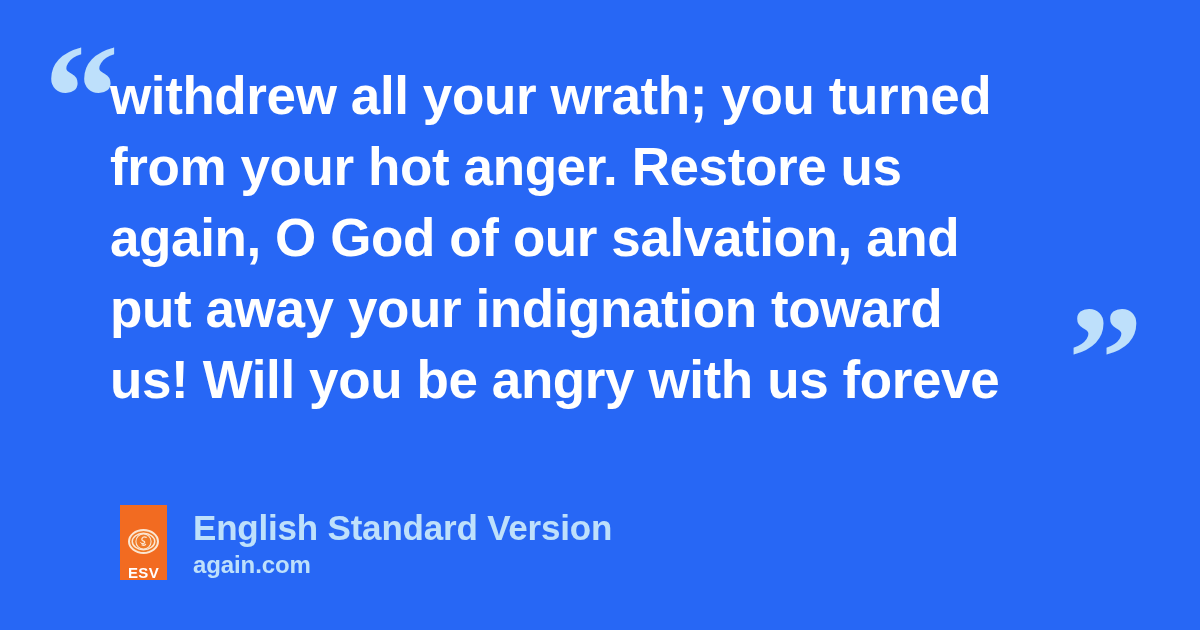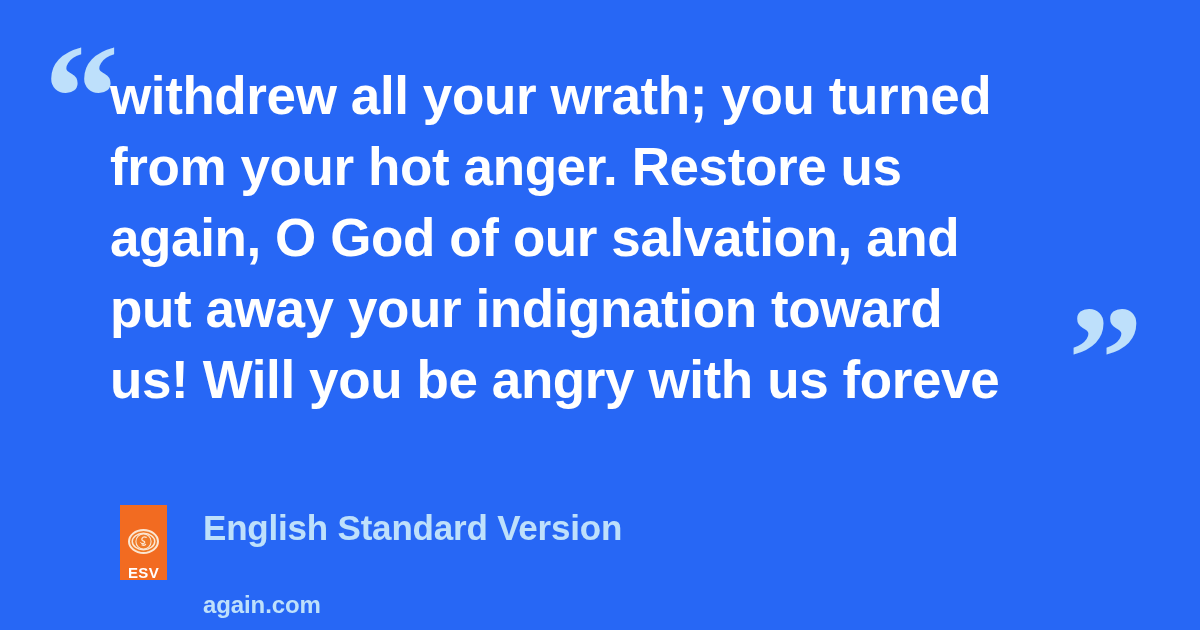--- a/index.html
+++ b/index.html
@@ -114,26 +114,25 @@
     margin-top: 11px;
     color: #ffffff;
     font-family: "Liberation Sans", sans-serif;
     font-weight: bold;
     font-size: 15px;
     letter-spacing: 0.3px;
     line-height: 1;
   }
 
   #attribution-text {
-    margin-left: 36px;
+    margin-left: 26px;
     display: flex;
     flex-direction: column;
     justify-content: flex-start;
     padding-top: 2px;
-    gap: 40px;
   }
 
   #version-name {
     color: #bee0fb;
     font-family: "Liberation Sans", sans-serif;
     font-weight: bold;
     font-size: 35px;
     line-height: 42px;
     letter-spacing: -0.2px;
   }

